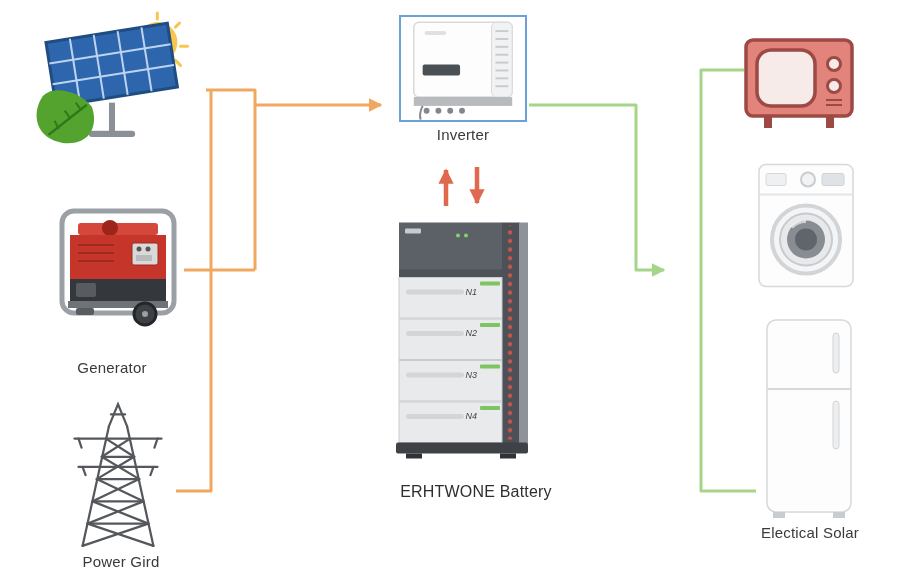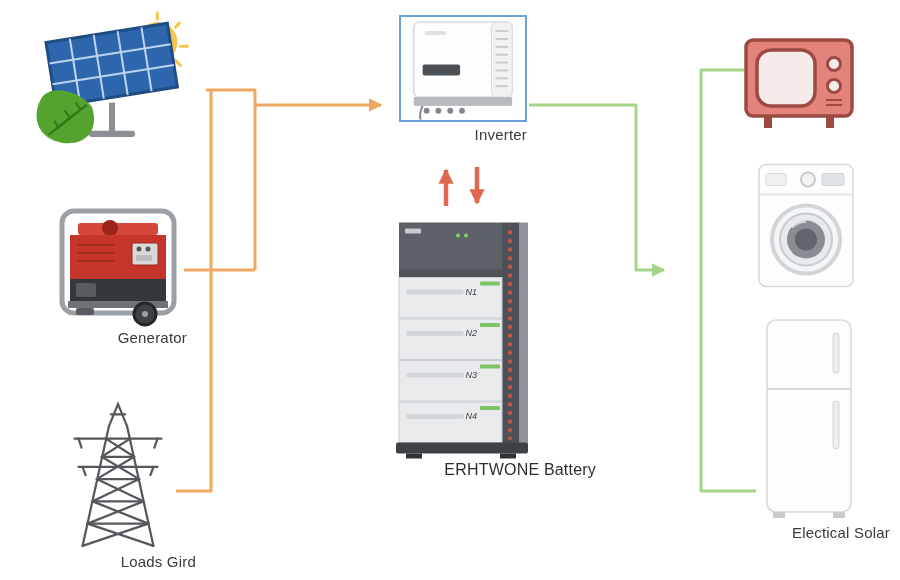--- a/index.html
+++ b/index.html
@@ -4,21 +4,21 @@
 <style>
   * { margin:0; padding:0; box-sizing:border-box; }
   html,body { background:#ffffff; font-family:"Liberation Sans", sans-serif; }
   .stage { position:relative; width:900px; height:580px; background:#ffffff; overflow:hidden; }
   .wires { position:absolute; left:0; top:0; }
   .wire { fill:none; stroke-linejoin:round; stroke-linecap:butt; }
   .w3 { stroke-width:3; }
   .w4 { stroke-width:4.5; }
   .node { position:absolute;font-style:italic; }
   .node svg { display:block; width:100%; height:100%; }
-  .node-label { position:absolute; text-align:right; font-size:15px; color:#3a3a3a; letter-spacing:.2px; }
+  .node-label { position:absolute; text-align:center; font-size:15px; color:#3a3a3a; letter-spacing:.2px; }
   .battery-label { font-size:16px; color:#2e2e2e; }
   .inverter-box { position:absolute; left:399px; top:15px; width:128px; height:107px;
                   border:2px solid #6ca0d8; background:#ffffff; }
   svg text { font-family:"Liberation Sans", sans-serif; }
 </style>
 </head>
 <body>
 
 <div class="stage">
 
@@ -95,41 +95,41 @@
       <circle cx="100" cy="52" r="2.5" fill="#555555"></circle>
       <rect x="88" y="58" width="16" height="6" fill="#bbbbbb"></rect>
       <rect x="22" y="82" width="96" height="22" fill="#34373b"></rect>
       <rect x="28" y="86" width="20" height="14" rx="2" fill="#585c61"></rect>
       <rect x="20" y="104" width="100" height="7" fill="#6e7378"></rect>
       <circle cx="97" cy="117" r="11" fill="#3d4044" stroke="#24262a" stroke-width="3"></circle>
       <circle cx="97" cy="117" r="3" fill="#9aa0a6"></circle>
       <rect x="28" y="111" width="18" height="7" rx="2" fill="#585c61"></rect>
     </svg>
   </div>
-  <div class="node-label" style="left:37px;top:329px;width:150px">Generator</div>
+  <div class="node-label" style="left:37px;top:359px;width:150px">Generator</div>
 
   <div class="node" style="left:52px;top:392px;width:132px;height:160px">
     <svg viewBox="0 0 130 158">
       <g stroke="#54575b" stroke-width="2.2" fill="none" stroke-linecap="round">
         <path d="M30,152 L56,34 M100,152 L74,34"></path>
         <path d="M56,34 L65,12 L74,34"></path>
         <path d="M58,22 L72,22"></path>
         <path d="M22,46 L108,46"></path>
         <path d="M26,74 L104,74"></path>
         <path d="M26,46 L29,55 M104,46 L101,55 M30,74 L33,82 M100,74 L97,82"></path>
         <path d="M35,130 L95,130 M40,108 L90,108 M44,86 L86,86 M49,64 L81,64"></path>
         <path d="M30,152 L95,130 M100,152 L35,130"></path>
         <path d="M35,130 L90,108 M95,130 L40,108"></path>
         <path d="M40,108 L86,86 M90,108 L44,86"></path>
         <path d="M44,86 L81,64 M86,86 L49,64"></path>
         <path d="M49,64 L77,46 M81,64 L53,46"></path>
       </g>
     </svg>
   </div>
-  <div class="node-label" style="left:46px;top:553px;width:150px">Loads Gird</div>
+  <div class="node-label" style="left:46px;top:553px;width:150px">Power Gird</div>
 
   <div class="inverter-box">
     <svg viewBox="0 0 126 104" style="width:124px;height:103px;display:block;">
       <rect x="13" y="5" width="100" height="76" rx="5" fill="#fdfdfd" stroke="#d7d9da" stroke-width="1.5"></rect>
       <rect x="92" y="5" width="21" height="76" rx="5" fill="#f1f2f3" stroke="#d7d9da" stroke-width="1"></rect>
       <g stroke="#c9cccd" stroke-width="2">
         <line x1="96" y1="14" x2="109" y2="14"></line>
         <line x1="96" y1="22" x2="109" y2="22"></line>
         <line x1="96" y1="30" x2="109" y2="30"></line>
         <line x1="96" y1="38" x2="109" y2="38"></line>
@@ -194,21 +194,21 @@
         <rect x="3" y="182.5" width="103" height="40.5" fill="#e8eaec" stroke="#c8cbcf" stroke-width="1"></rect>
         <rect x="10" y="194.5" width="58" height="5" rx="2.5" fill="#d3d6d9"></rect>
         <rect x="84" y="186.5" width="20" height="4" rx="1" fill="#7fc463"></rect>
         <text x="81" y="199.5" font-size="9" text-anchor="end" fill="#3f4347">N4</text>
       </g>
       <rect x="0" y="223" width="132" height="11" rx="2" fill="#3e4247"></rect>
       <rect x="10" y="234" width="16" height="5" fill="#2f3337"></rect>
       <rect x="104" y="234" width="16" height="5" fill="#2f3337"></rect>
     </svg>
   </div>
-  <div class="node-label battery-label" style="left:356px;top:461px;width:240px">ERHTWONE Battery</div>
+  <div class="node-label battery-label" style="left:356px;top:483px;width:240px">ERHTWONE Battery</div>
 
   <div class="node" style="left:742px;top:31px;width:116px;height:104px">
     <svg viewBox="0 0 116 102">
       <rect x="4" y="8" width="106" height="76" rx="7" fill="#e2837c" stroke="#9c4a43" stroke-width="3.5"></rect>
       <rect x="15" y="18" width="58" height="56" rx="14" fill="#f7ebe9" stroke="#9c4a43" stroke-width="3.5"></rect>
       <circle cx="92" cy="32" r="6.5" fill="#f7ebe9" stroke="#9c4a43" stroke-width="3"></circle>
       <circle cx="92" cy="54" r="6.5" fill="#f7ebe9" stroke="#9c4a43" stroke-width="3"></circle>
       <path d="M84,68 L100,68 M84,73 L100,73" stroke="#9c4a43" stroke-width="2"></path>
       <rect x="22" y="84" width="8" height="12" fill="#9c4a43"></rect>
       <rect x="84" y="84" width="8" height="12" fill="#9c4a43"></rect>

